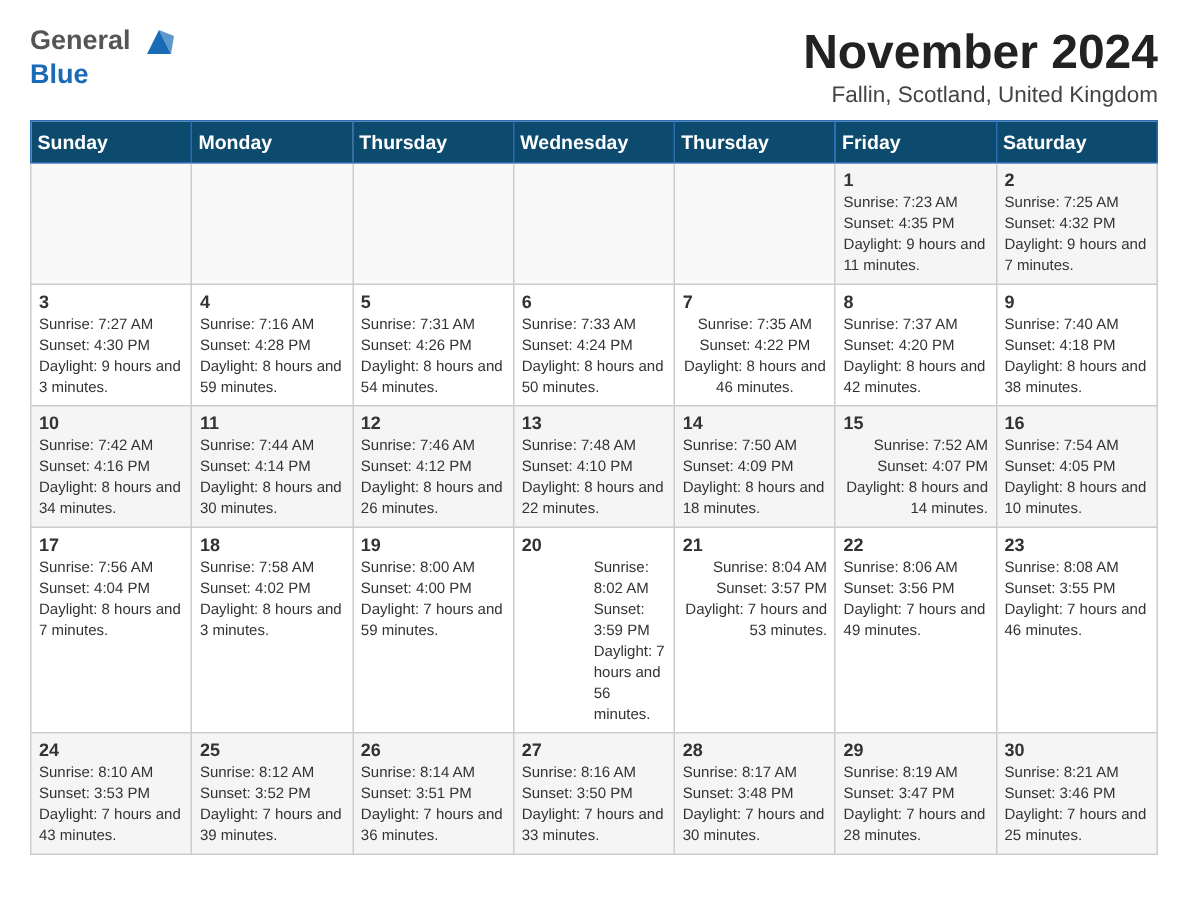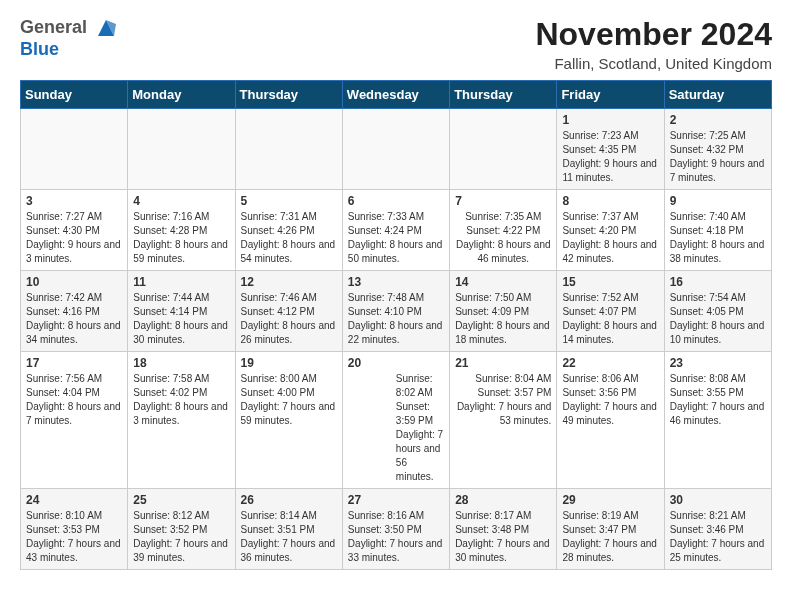--- a/index.html
+++ b/index.html
@@ -177,21 +177,21 @@
 Daylight: 8 hours and 22 minutes.</div>
           </td>
           <td>
             <span class="day-num">14</span>
             <div class="day-info" style="white-space: pre-line;">Sunrise: 7:50 AM
 Sunset: 4:09 PM
 Daylight: 8 hours and 18 minutes.</div>
           </td>
           <td>
             <span class="day-num">15</span>
-            <div class="day-info" style="white-space: pre-line;">Sunrise: 7:52 AM
+            <div class="day-info" style="white-space: pre-line; text-align: right;">Sunrise: 7:52 AM
 Sunset: 4:07 PM
 Daylight: 8 hours and 14 minutes.</div>
           </td>
           <td>
             <span class="day-num">16</span>
             <div class="day-info" style="white-space: pre-line;">Sunrise: 7:54 AM
 Sunset: 4:05 PM
 Daylight: 8 hours and 10 minutes.</div>
           </td>
         </tr>

